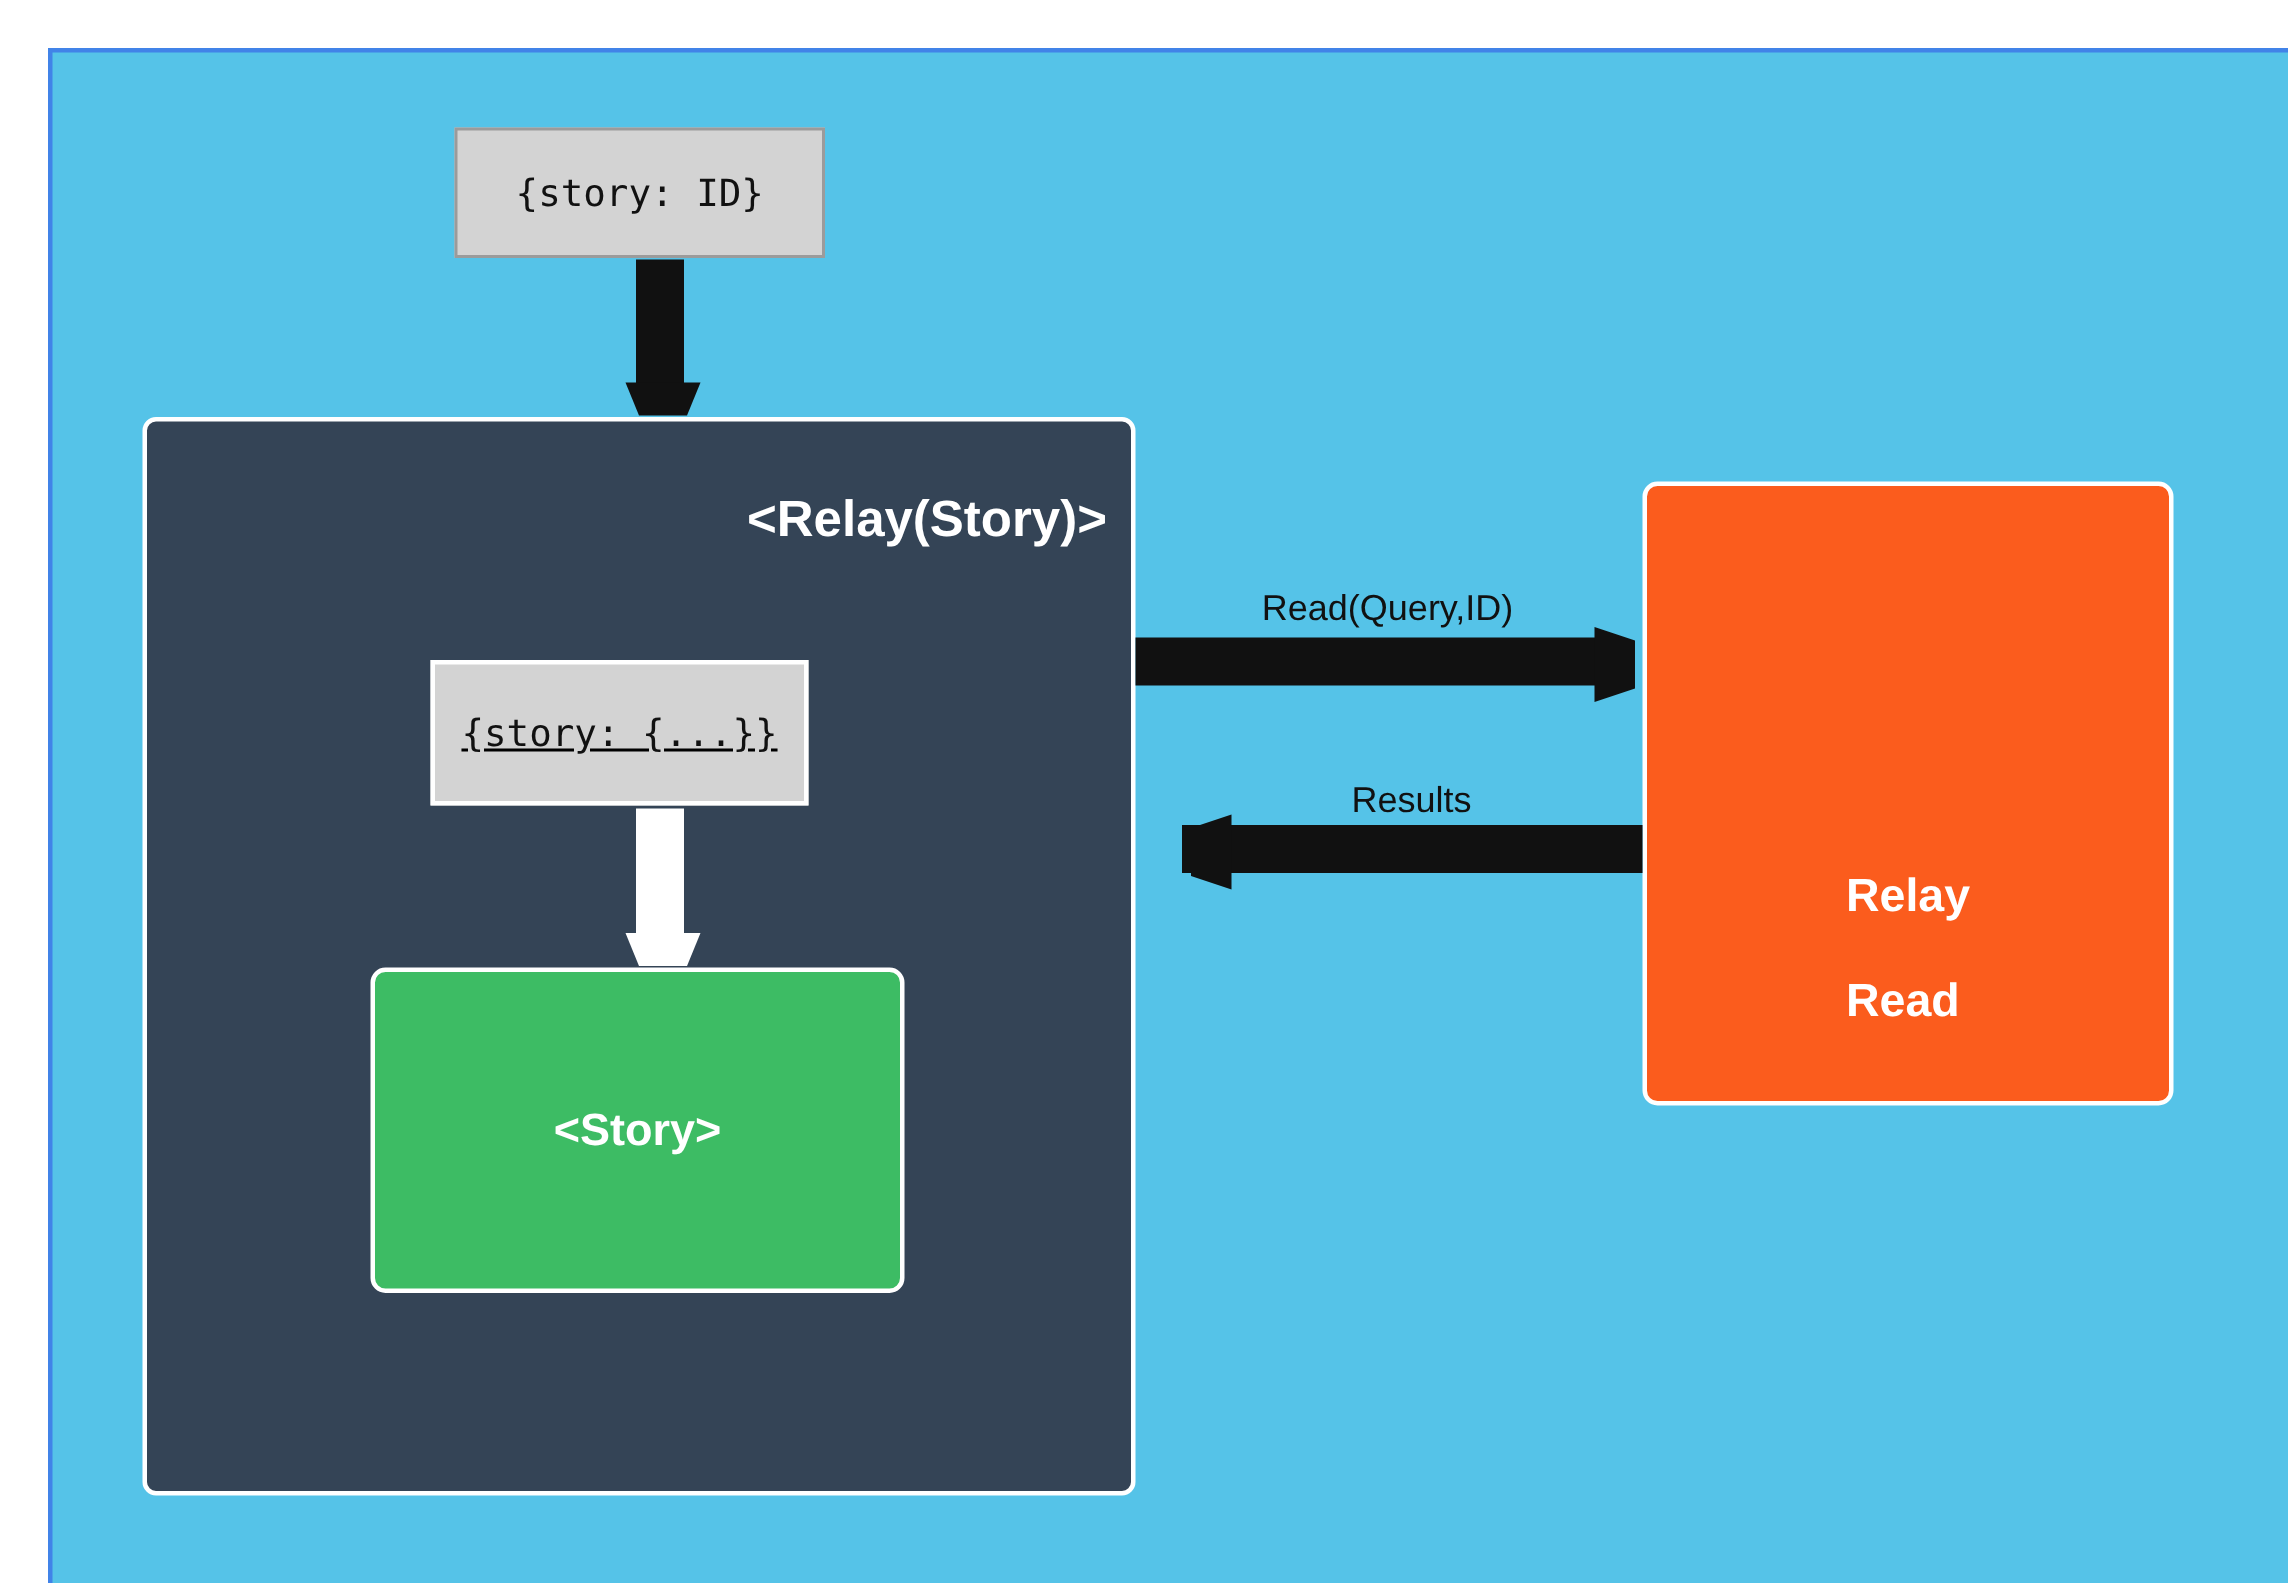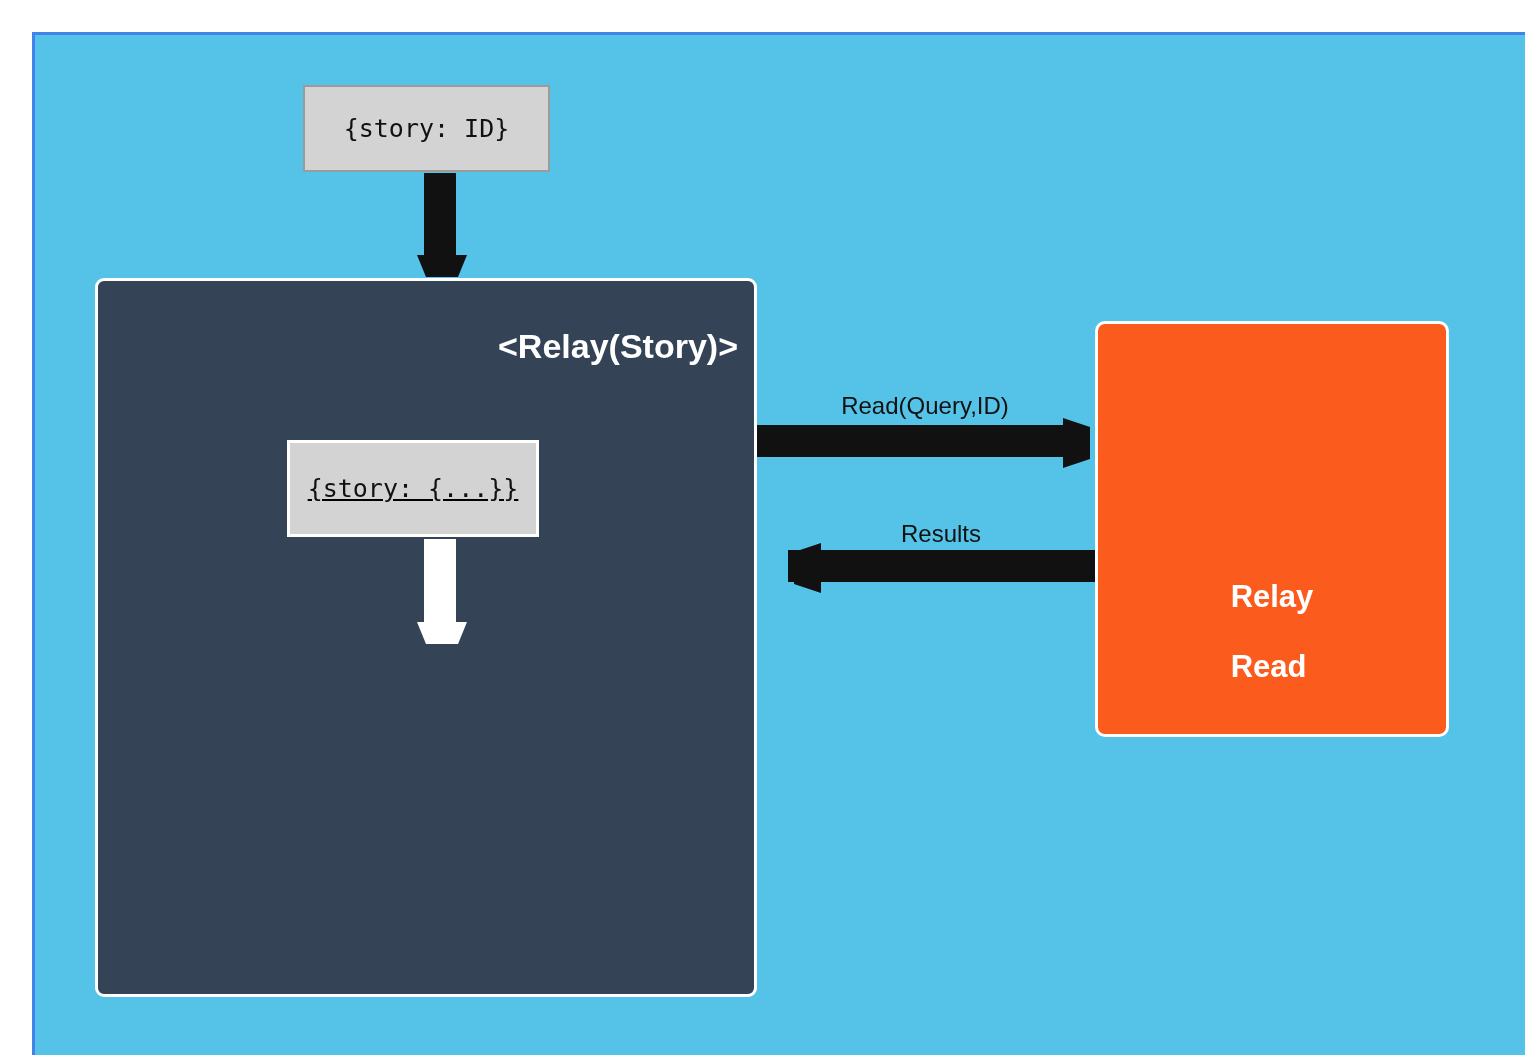--- a/index.html
+++ b/index.html
@@ -156,20 +156,23 @@
   <div class="dark-box">
     <div class="dark-title">&lt;Relay(Story)&gt;</div>
 
     <div class="gray-box inner-gray">
       <span class="mono">{story: {...}}</span>
     </div>
 
     <div class="vline white"></div>
     <div class="head-down white"></div>
 
+    <div class="green-box">
+      <span>&lt;Story&gt;</span>
+    </div>
   </div>
 
   <div class="orange-box">
     <div class="orange-title">
       <div>Relay</div>
       <div>Read</div>
     </div>
   </div>
 
   <div class="hlabel read">Read(Query,ID)</div>

